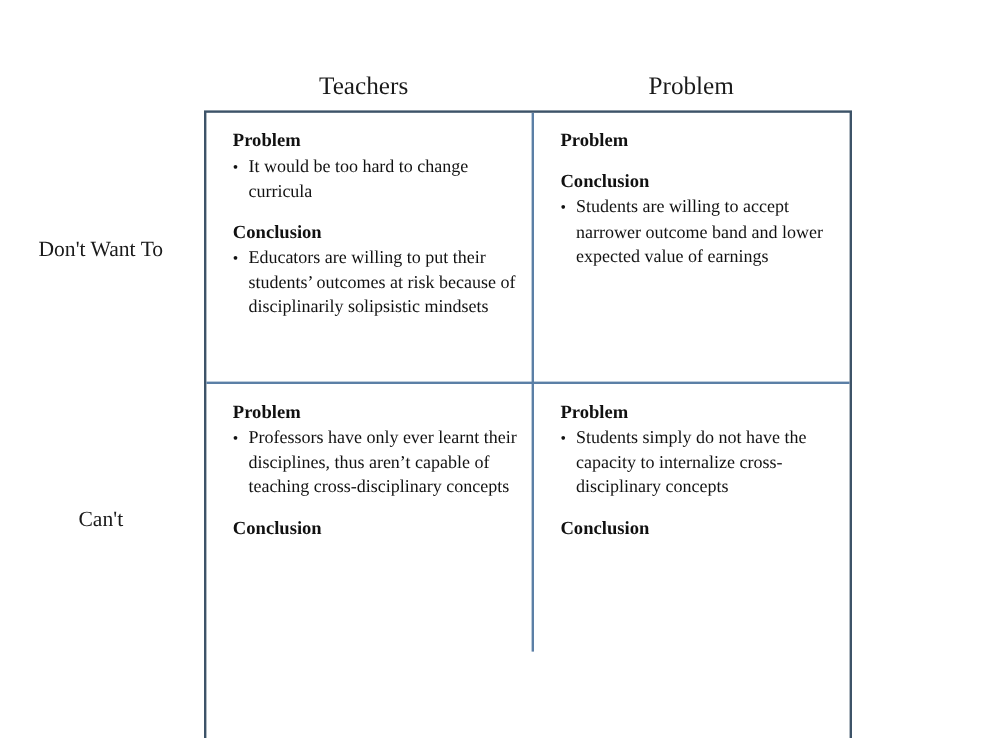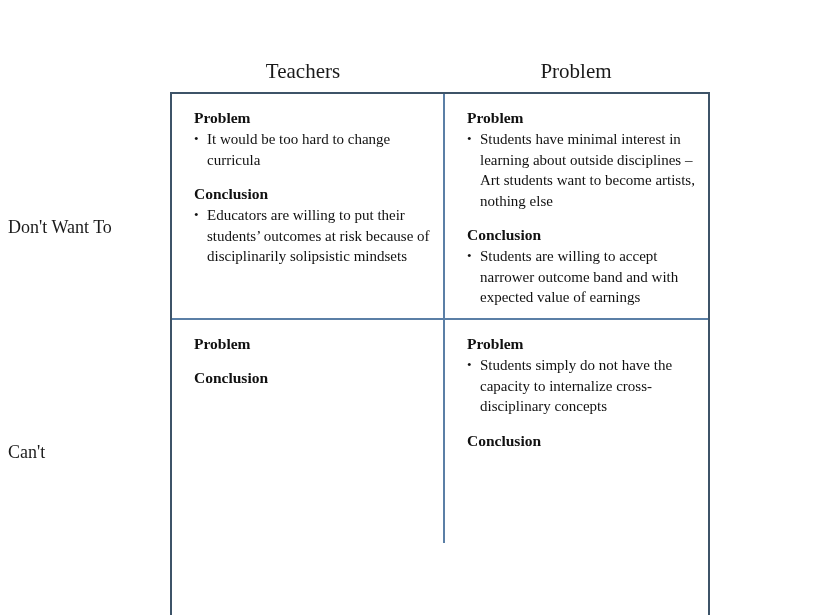--- a/index.html
+++ b/index.html
@@ -27,25 +27,25 @@
     white-space: nowrap;
   }
   #col-head-0 { left: 183px; width: 240px; }
   #col-head-1 { left: 456px; width: 240px; }
 
   
   .row-label {
     position: absolute;
     left: 8px;
     width: 152px;
+    text-align: center;
     font-size: 18px;
     line-height: 23px;
     color: #1a1a1a;
     white-space: nowrap;
-    margin-top: 20px;
   }
   #row-label-0 { top: 196px; }
   #row-label-1 { top: 421px; }
 
   
   .matrix {
     position: absolute;
     left: 170px;
     top: 92px;
     width: 540px;
@@ -141,35 +141,35 @@
       <div class="sec-heading">Conclusion</div>
       <ul class="bullets">
         <li>Educators are willing to put their students’ outcomes at risk because of disciplinarily solipsistic mindsets</li>
       </ul>
     </div>
   </div>
 
   <div class="cell" id="cell-1">
     <div class="sec-block">
       <div class="sec-heading">Problem</div>
-      <ul class="bullets">
-        <li>Students have minimal interest in learning about outside disciplines – Art students want to become artists, nothing else</li>
-      </ul>
     </div>
     <div class="sec-block">
       <div class="sec-heading">Conclusion</div>
       <ul class="bullets">
-        <li>Students are willing to accept narrower outcome band and with expected value of earnings</li>
+        <li>Students are willing to accept narrower outcome band and lower expected value of earnings</li>
       </ul>
     </div>
   </div>
 
   <div class="cell" id="cell-2">
     <div class="sec-block">
       <div class="sec-heading">Problem</div>
+      <ul class="bullets">
+        <li>Professors have only ever learnt their disciplines, thus aren’t capable of teaching cross-disciplinary concepts</li>
+      </ul>
     </div>
     <div class="sec-block">
       <div class="sec-heading">Conclusion</div>
     </div>
   </div>
 
   <div class="cell" id="cell-3">
     <div class="sec-block">
       <div class="sec-heading">Problem</div>
       <ul class="bullets">

